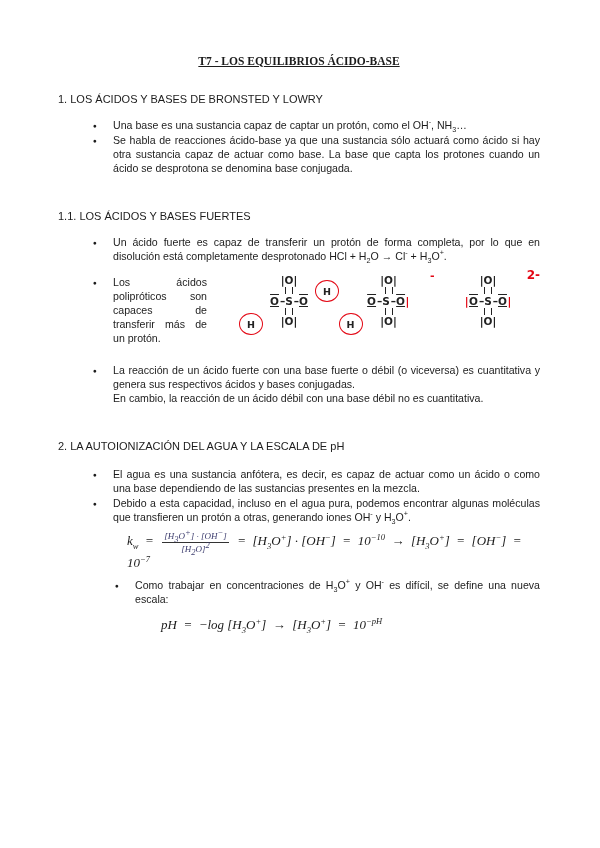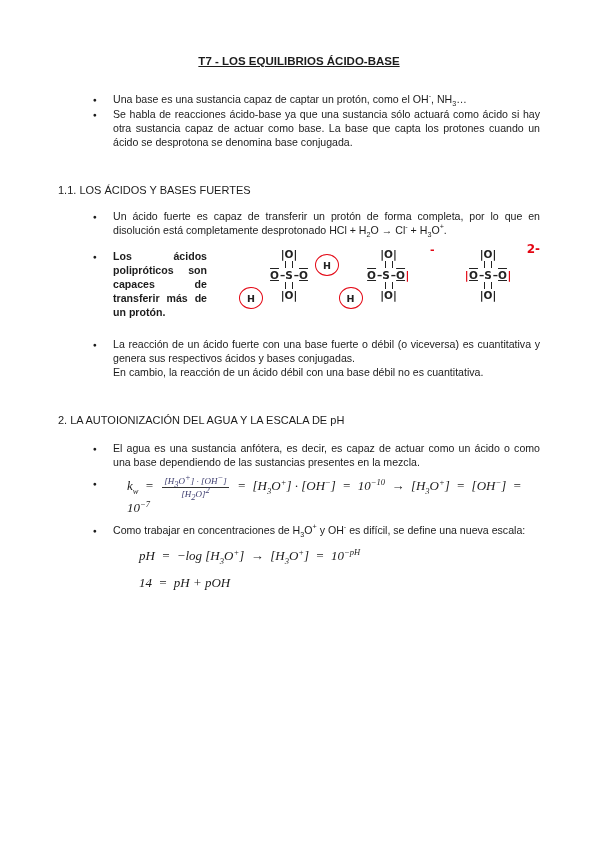--- a/index.html
+++ b/index.html
@@ -11,21 +11,21 @@
   .page{
     width:600px;height:848px;box-sizing:border-box;
     margin:0 auto;background:#ffffff;
     padding:54px 60px 0 58px;
     font-family:"Liberation Sans",sans-serif;
     font-size:10.6px;line-height:14px;color:var(--text);
     overflow:hidden;
   }
   .title{
     font-size:11.5px;font-weight:700;text-align:center;
-    text-decoration:underline;margin:0 0 24px 0;
+    text-decoration:underline;margin:0 0 24px 0;font-family:Liberation Serif, serif;
   }
   .sec-heading{
     font-size:11px;font-weight:400;margin:0 0 12px 0;
   }
   ul.blist{list-style:none;margin:0 0 0 0;padding:0 0 0 55px;}
   ul.blist > li{position:relative;text-align:justify;margin:0 0 1px 0;}
   ul.blist > li::before{
     content:"●";position:absolute;left:-20px;top:1px;
     font-size:6.5px;color:var(--text);
   }
@@ -33,21 +33,21 @@
   .mb16{margin-bottom:16px;}
   .mt22{margin-top:34px;}
   .mt16{margin-top:16px;}
   .mt12{margin-top:12px;}
   sub,sup{font-size:7.2px;line-height:0;}
   sup{vertical-align:super;}
   sub{vertical-align:sub;}
 
   
   .poly-row{display:flex;align-items:flex-start;margin:12px 0 10px 0 !important;}
-  .poly-text{width:94px;flex:0 0 94px;text-align:justify;font-weight:bold;}
+  .poly-text{width:94px;flex:0 0 94px;text-align:justify;}
   .lewis-group{flex:1;display:flex;justify-content:space-between;padding:0 4px 0 34px;}
   .lewis{
     position:relative;width:96px;height:78px;flex:0 0 96px;
     display:flex;flex-direction:column;align-items:center;
     font-family:"DejaVu Sans",sans-serif;font-size:10.5px;line-height:11px;
     font-weight:700;color:#222;
   }
   .lw-dbond{
     width:6px;height:7px;margin:1px 0;
     border-left:1.6px solid #222;border-right:1.6px solid #222;
@@ -85,20 +85,21 @@
   .ph-line{margin:10px 0 0 26px;}
   .poh-line{margin:9px 0 0 26px;}
 </style>
 </head>
 <body>
 
 <div class="page">
 
   <h1 class="title">T7 - LOS EQUILIBRIOS ÁCIDO-BASE</h1>
 
+  <h2 class="sec-heading mt16">1.  LOS ÁCIDOS Y BASES DE BRONSTED Y LOWRY</h2>
 
   <ul class="blist mb16">
     <li>Una base es una sustancia capaz de captar un protón, como el OH<sup>-</sup>, NH<sub>3</sub>…</li>
     <li>Se habla de reacciones ácido-base ya que una sustancia sólo actuará como ácido si hay otra sustancia capaz de actuar como base. La base que capta los protones cuando un ácido se desprotona se denomina base conjugada.</li>
   </ul>
 
   <h2 class="sec-heading mt22">1.1. LOS ÁCIDOS Y BASES FUERTES</h2>
 
   <ul class="blist">
     <li>
@@ -166,25 +167,25 @@
       <p>La reacción de un ácido fuerte con una base fuerte o débil (o viceversa) es cuantitativa y genera sus respectivos ácidos y bases conjugadas.</p>
       <p>En cambio, la reacción de un ácido débil con una base débil no es cuantitativa.</p>
     </li>
   </ul>
 
   <h2 class="sec-heading mt22" style="">2. LA AUTOIONIZACIÓN DEL AGUA Y LA ESCALA DE pH</h2>
 
   <ul class="blist mt12" style="margin-top:14px;">
     <li>El agua es una sustancia anfótera, es decir, es capaz de actuar como un ácido o como una base dependiendo de las sustancias presentes en la mezcla.</li>
     <li>
+      <p>Debido a esta capacidad, incluso en el agua pura, podemos encontrar algunas moléculas que transfieren un protón a otras, generando iones OH<sup>-</sup> y H<sub>3</sub>O<sup>+</sup>.</p>
       <div class="formula"><i>k</i><sub>w</sub> &nbsp;=&nbsp; <span class="frac">
             <span class="num">[H<sub>3</sub>O<sup>+</sup>] · [OH<sup>−</sup>]</span>
             <span class="den">[H<sub>2</sub>O]<sup>2</sup></span>
           </span> &nbsp;=&nbsp; [H<sub>3</sub>O<sup>+</sup>] · [OH<sup>−</sup>] &nbsp;=&nbsp; 10<sup>−10</sup> &nbsp;→&nbsp; [H<sub>3</sub>O<sup>+</sup>] &nbsp;=&nbsp; [OH<sup>−</sup>] &nbsp;=&nbsp; 10<sup>−7</sup></div>
     </li>
-    <li style="margin-top:6px;">
+    <li style="margin-top:6px;margin-left:22px;">
       <p>Como trabajar en concentraciones de H<sub>3</sub>O<sup>+</sup> y OH<sup>-</sup> es difícil, se define una nueva escala:</p>
       <div class="formula ph-line">pH &nbsp;=&nbsp; −log [H<sub>3</sub>O<sup>+</sup>] &nbsp;→&nbsp; [H<sub>3</sub>O<sup>+</sup>] &nbsp;=&nbsp; 10<sup>−pH</sup></div>
-      <div class="formula poh-line">14 &nbsp;=&nbsp; pH + pOH</div>
     </li>
   </ul>
 
 </div>
 
 </body></html>

